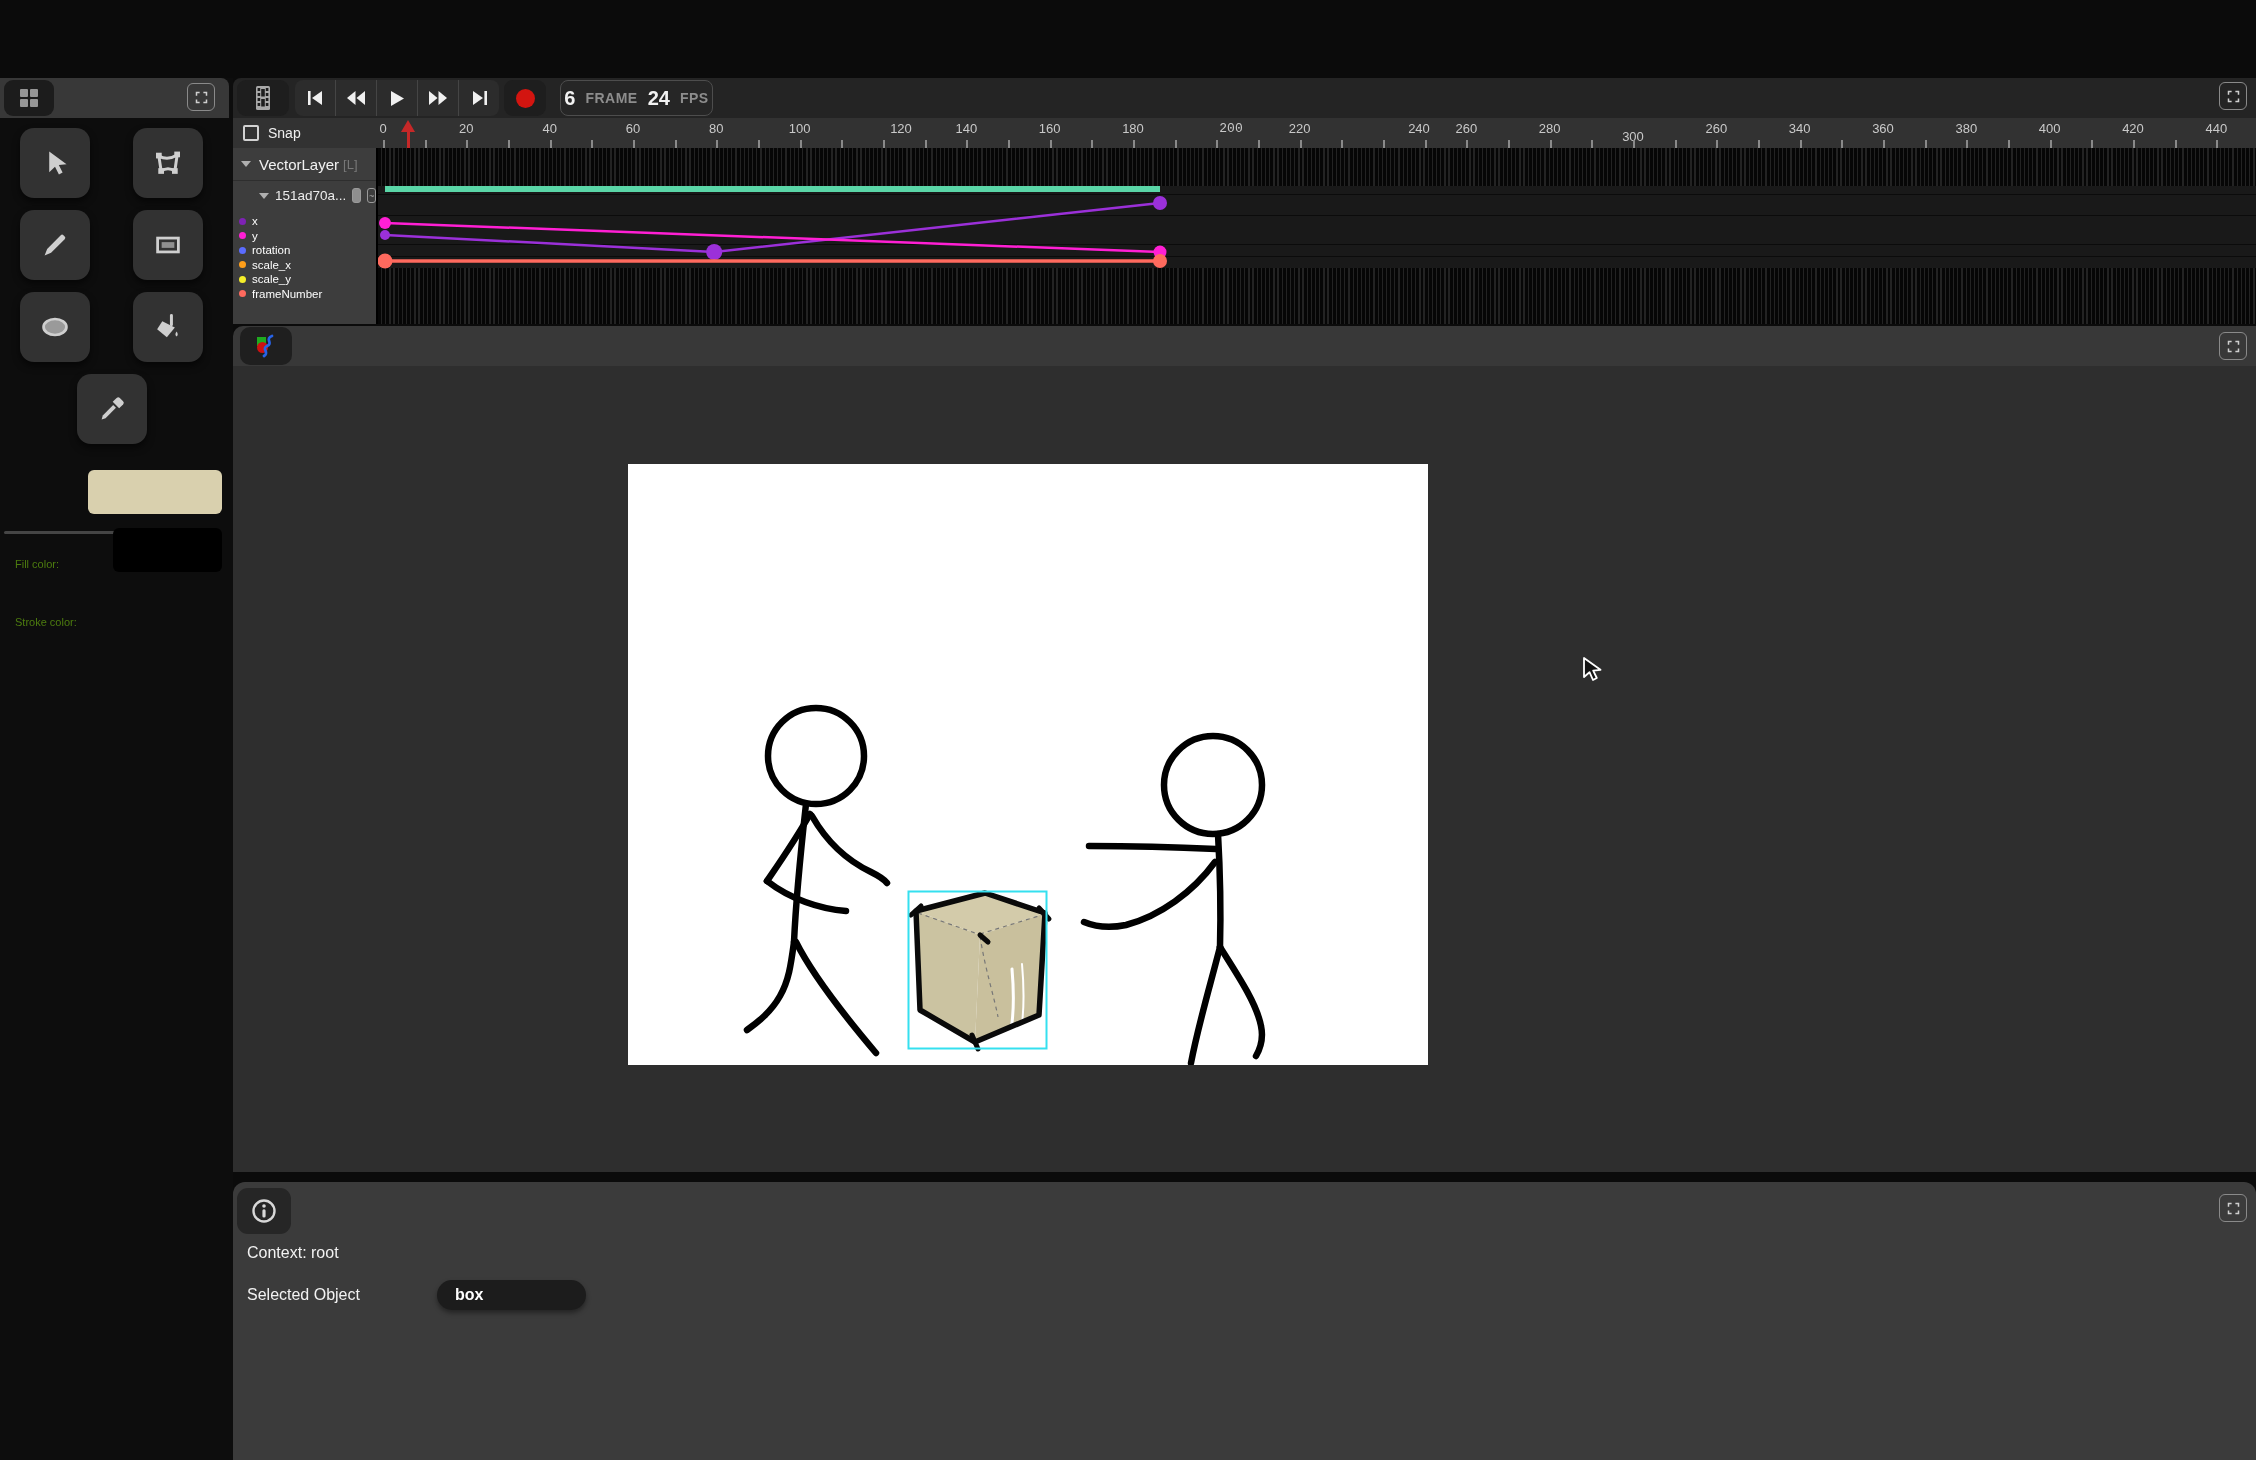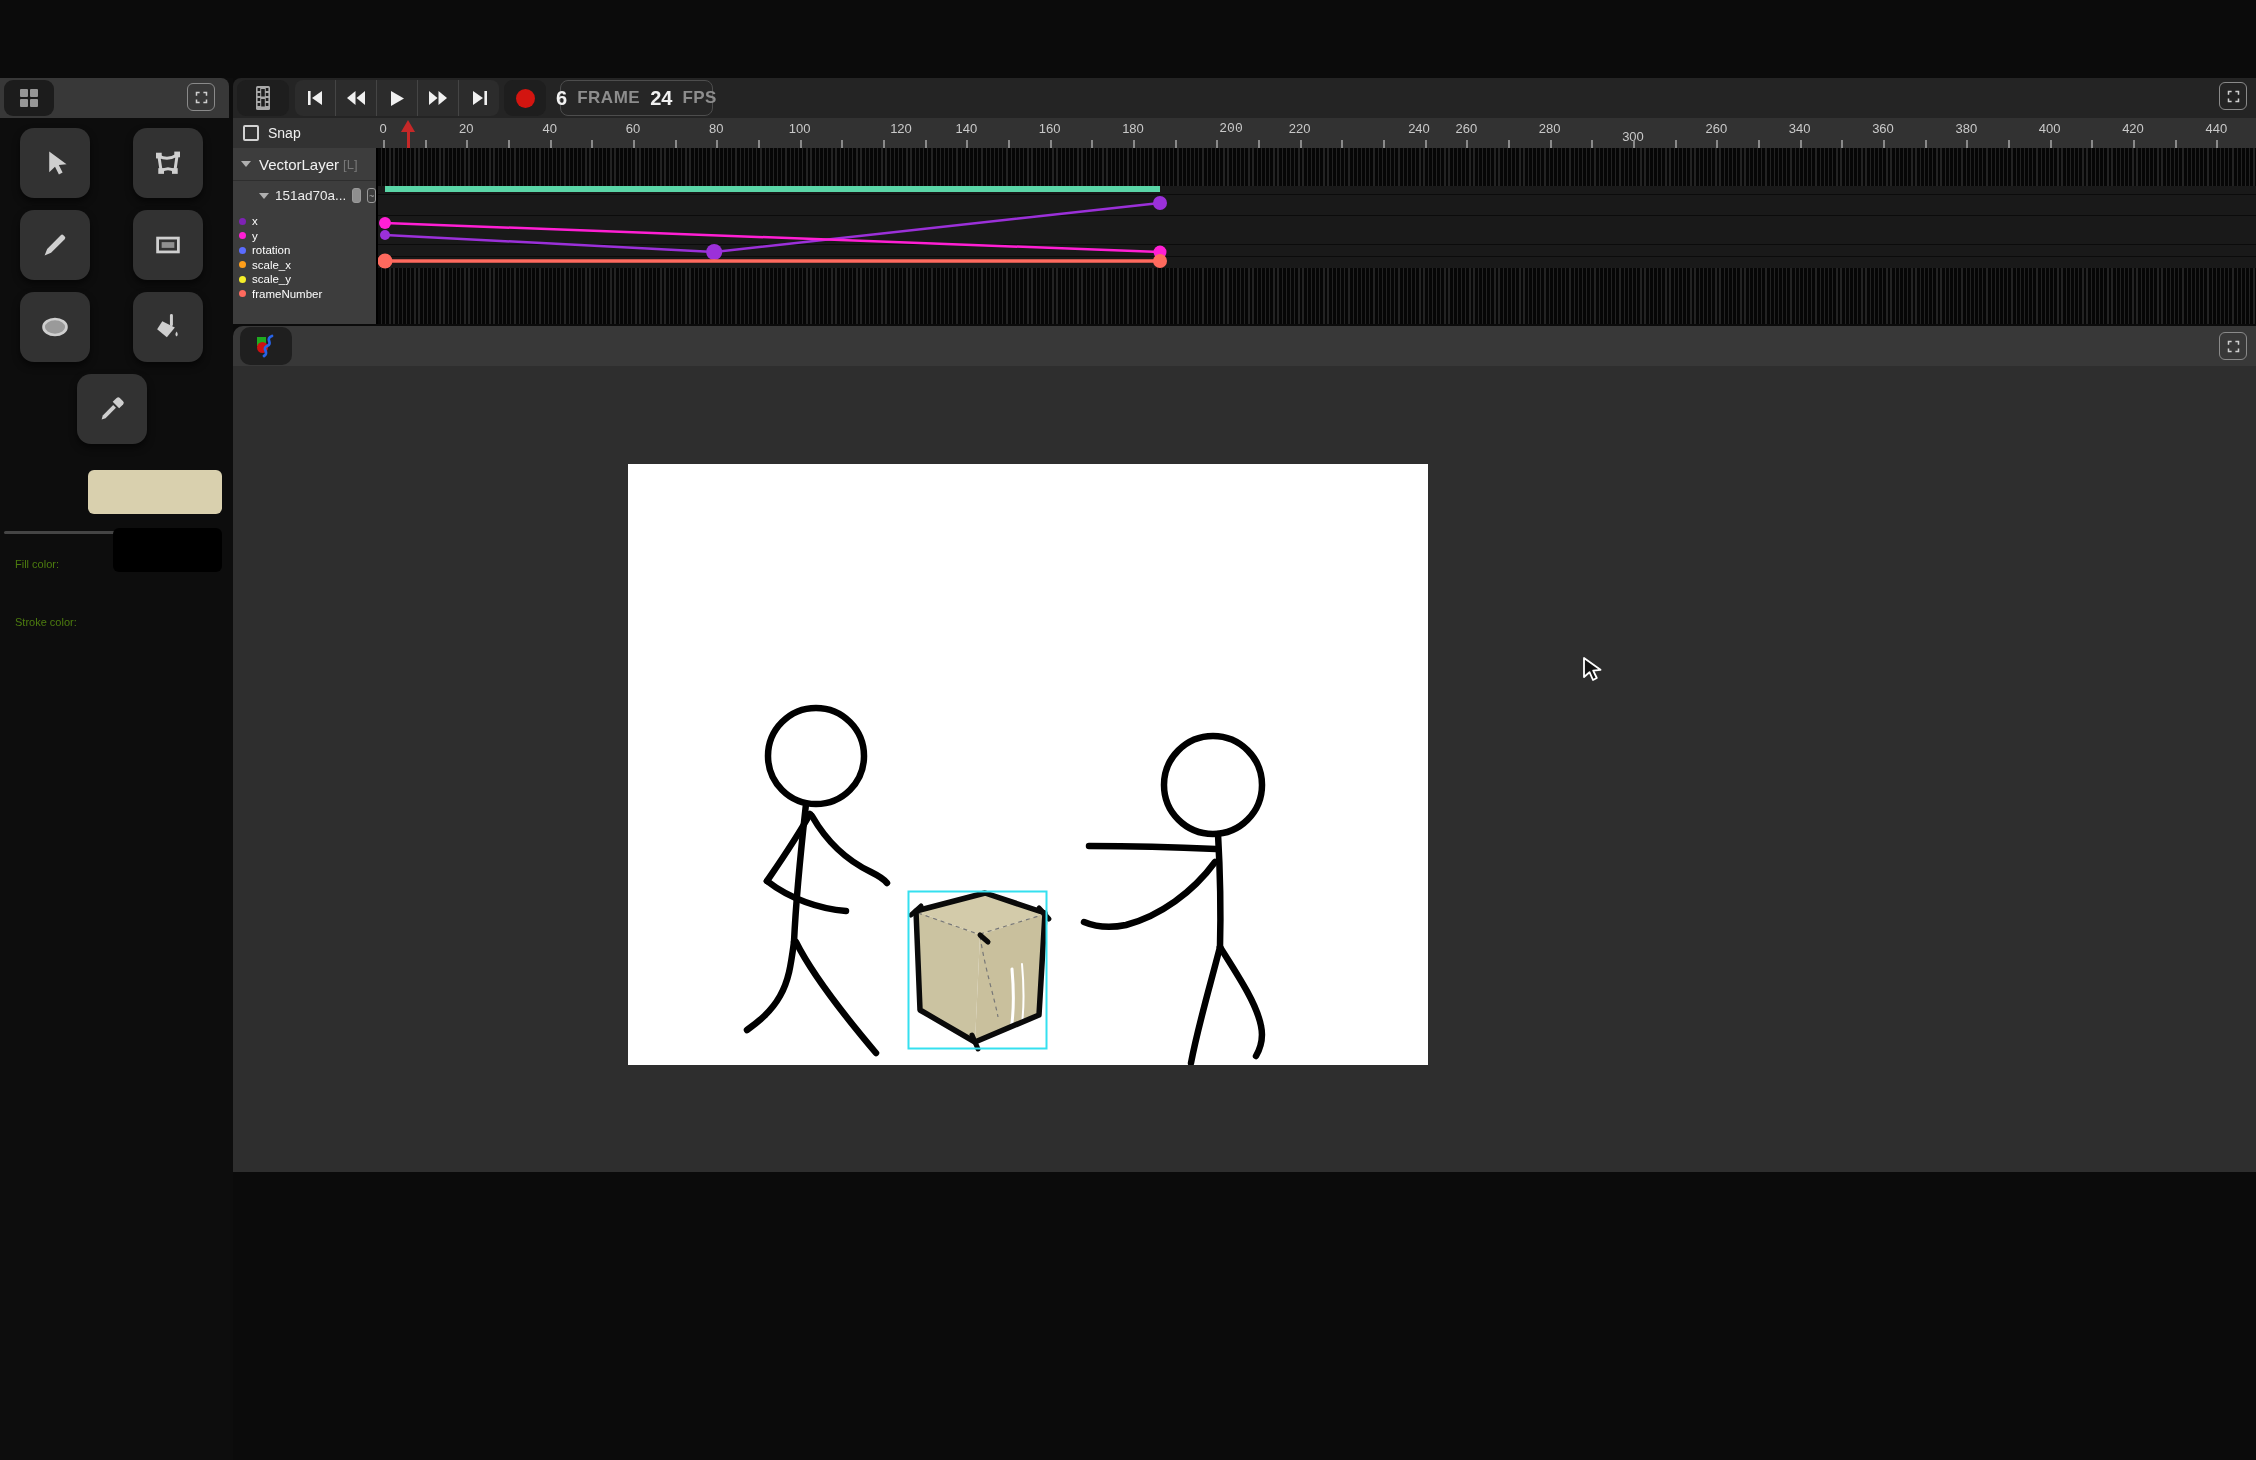--- a/index.html
+++ b/index.html
@@ -29,21 +29,21 @@
   .tl-toolbar{position:absolute;top:78px;left:233px;right:0;height:40px;background:#242424;border-radius:8px 0 0 0;}
   .film-btn{position:absolute;left:4px;top:2px;width:52px;height:36px;background:#1e1e1e;border-radius:9px;display:flex;align-items:center;justify-content:center;}
   .pb-group{position:absolute;left:62px;top:2px;height:36px;display:flex;background:#2c2c2c;border-radius:8px;overflow:hidden;}
   .pb-btn{width:40px;height:36px;display:flex;align-items:center;justify-content:center;border-left:1px solid #454545;}
   .pb-btn:first-child{border-left:none;}
   .rec-btn{position:absolute;left:271px;top:2px;width:42px;height:36px;background:#1e1e1e;border-radius:9px;display:flex;align-items:center;justify-content:center;}
   .rec-dot{width:19px;height:19px;border-radius:50%;background:#d31510;}
   .frame-box{position:absolute;left:327px;top:2px;width:153px;height:36px;background:#262626;border:1px solid #4d4d4d;border-radius:8px;
              display:flex;align-items:center;justify-content:center;gap:10px;box-sizing:border-box;}
   .big-num{font-size:20px;font-weight:bold;color:#f2f2f2;}
-  .unit{font-size:17px;font-weight:bold;color:#8d8d8d;letter-spacing:.5px;}
+  .unit{font-size:14px;font-weight:bold;color:#8d8d8d;letter-spacing:.5px;}
   .tl-toolbar .expand-btn{position:absolute;right:9px;top:4px;}
   .tl-ruler{position:absolute;top:118px;left:233px;right:0;height:30px;background:#323232;}
   .snap-row{position:absolute;left:10px;top:0;height:30px;display:flex;align-items:center;gap:9px;}
   .snap-box{width:16px;height:16px;border:2px solid #d2d2d2;border-radius:2px;background:transparent;box-sizing:border-box;}
   .snap-label{font-size:14px;color:#f0f0f0;}
   .ruler-scale{position:absolute;left:143px;top:0;right:0;height:30px;overflow:hidden;}
   .ruler-label{position:absolute;top:3px;width:30px;text-align:center;font-size:13px;color:#c9c9c9;}
   .ruler-tick{position:absolute;bottom:0;width:2px;height:8px;background:#8a8a8a;}
   .playhead{position:absolute;top:2px;width:14px;height:28px;}
   .playhead .tri{position:absolute;left:0;top:0;width:0;height:0;border-left:7px solid transparent;border-right:7px solid transparent;border-bottom:12px solid #c62828;}
@@ -439,14 +439,33 @@
         </svg>
       </div>
       <span class="cursor">
         <svg width="24" height="28" viewBox="0 0 24 28">
             <path d="M3 2 L3 21 L8.5 16.2 L12 24 L15.8 22 L12.2 14.6 L19.5 13.8 Z" fill="#141414" stroke="#fff" stroke-width="1.8" stroke-linejoin="round"></path>
           </svg>
       </span>
     </div>
   </div>
 
+  <div class="bottom-panel">
+    <span class="info-btn">
+      <svg width="28" height="28" viewBox="0 0 28 28">
+        <circle cx="14" cy="14" r="10.5" stroke="#d8d8d8" stroke-width="2.4" fill="none"></circle>
+        <circle cx="14" cy="9" r="1.8" fill="#d8d8d8"></circle>
+        <rect x="12.4" y="12.2" width="3.2" height="8.2" rx="1.5" fill="#d8d8d8"></rect>
+      </svg>
+    </span>
+    <span class="expand-btn">
+      <svg width="15" height="15" viewBox="0 0 24 24">
+          <path d="M4 9 V4 H9 M15 4 H20 V9 M20 15 V20 H15 M9 20 H4 V15" stroke="#cfcfcf" stroke-width="2.4" fill="none"></path>
+        </svg>
+    </span>
+    <span class="context-text">Context: root</span>
+    <span class="selected-row">
+      <span class="selected-label">Selected Object</span>
+      <span class="selected-pill">box</span>
+    </span>
+  </div>
 
 </div>
 
 </body></html>

